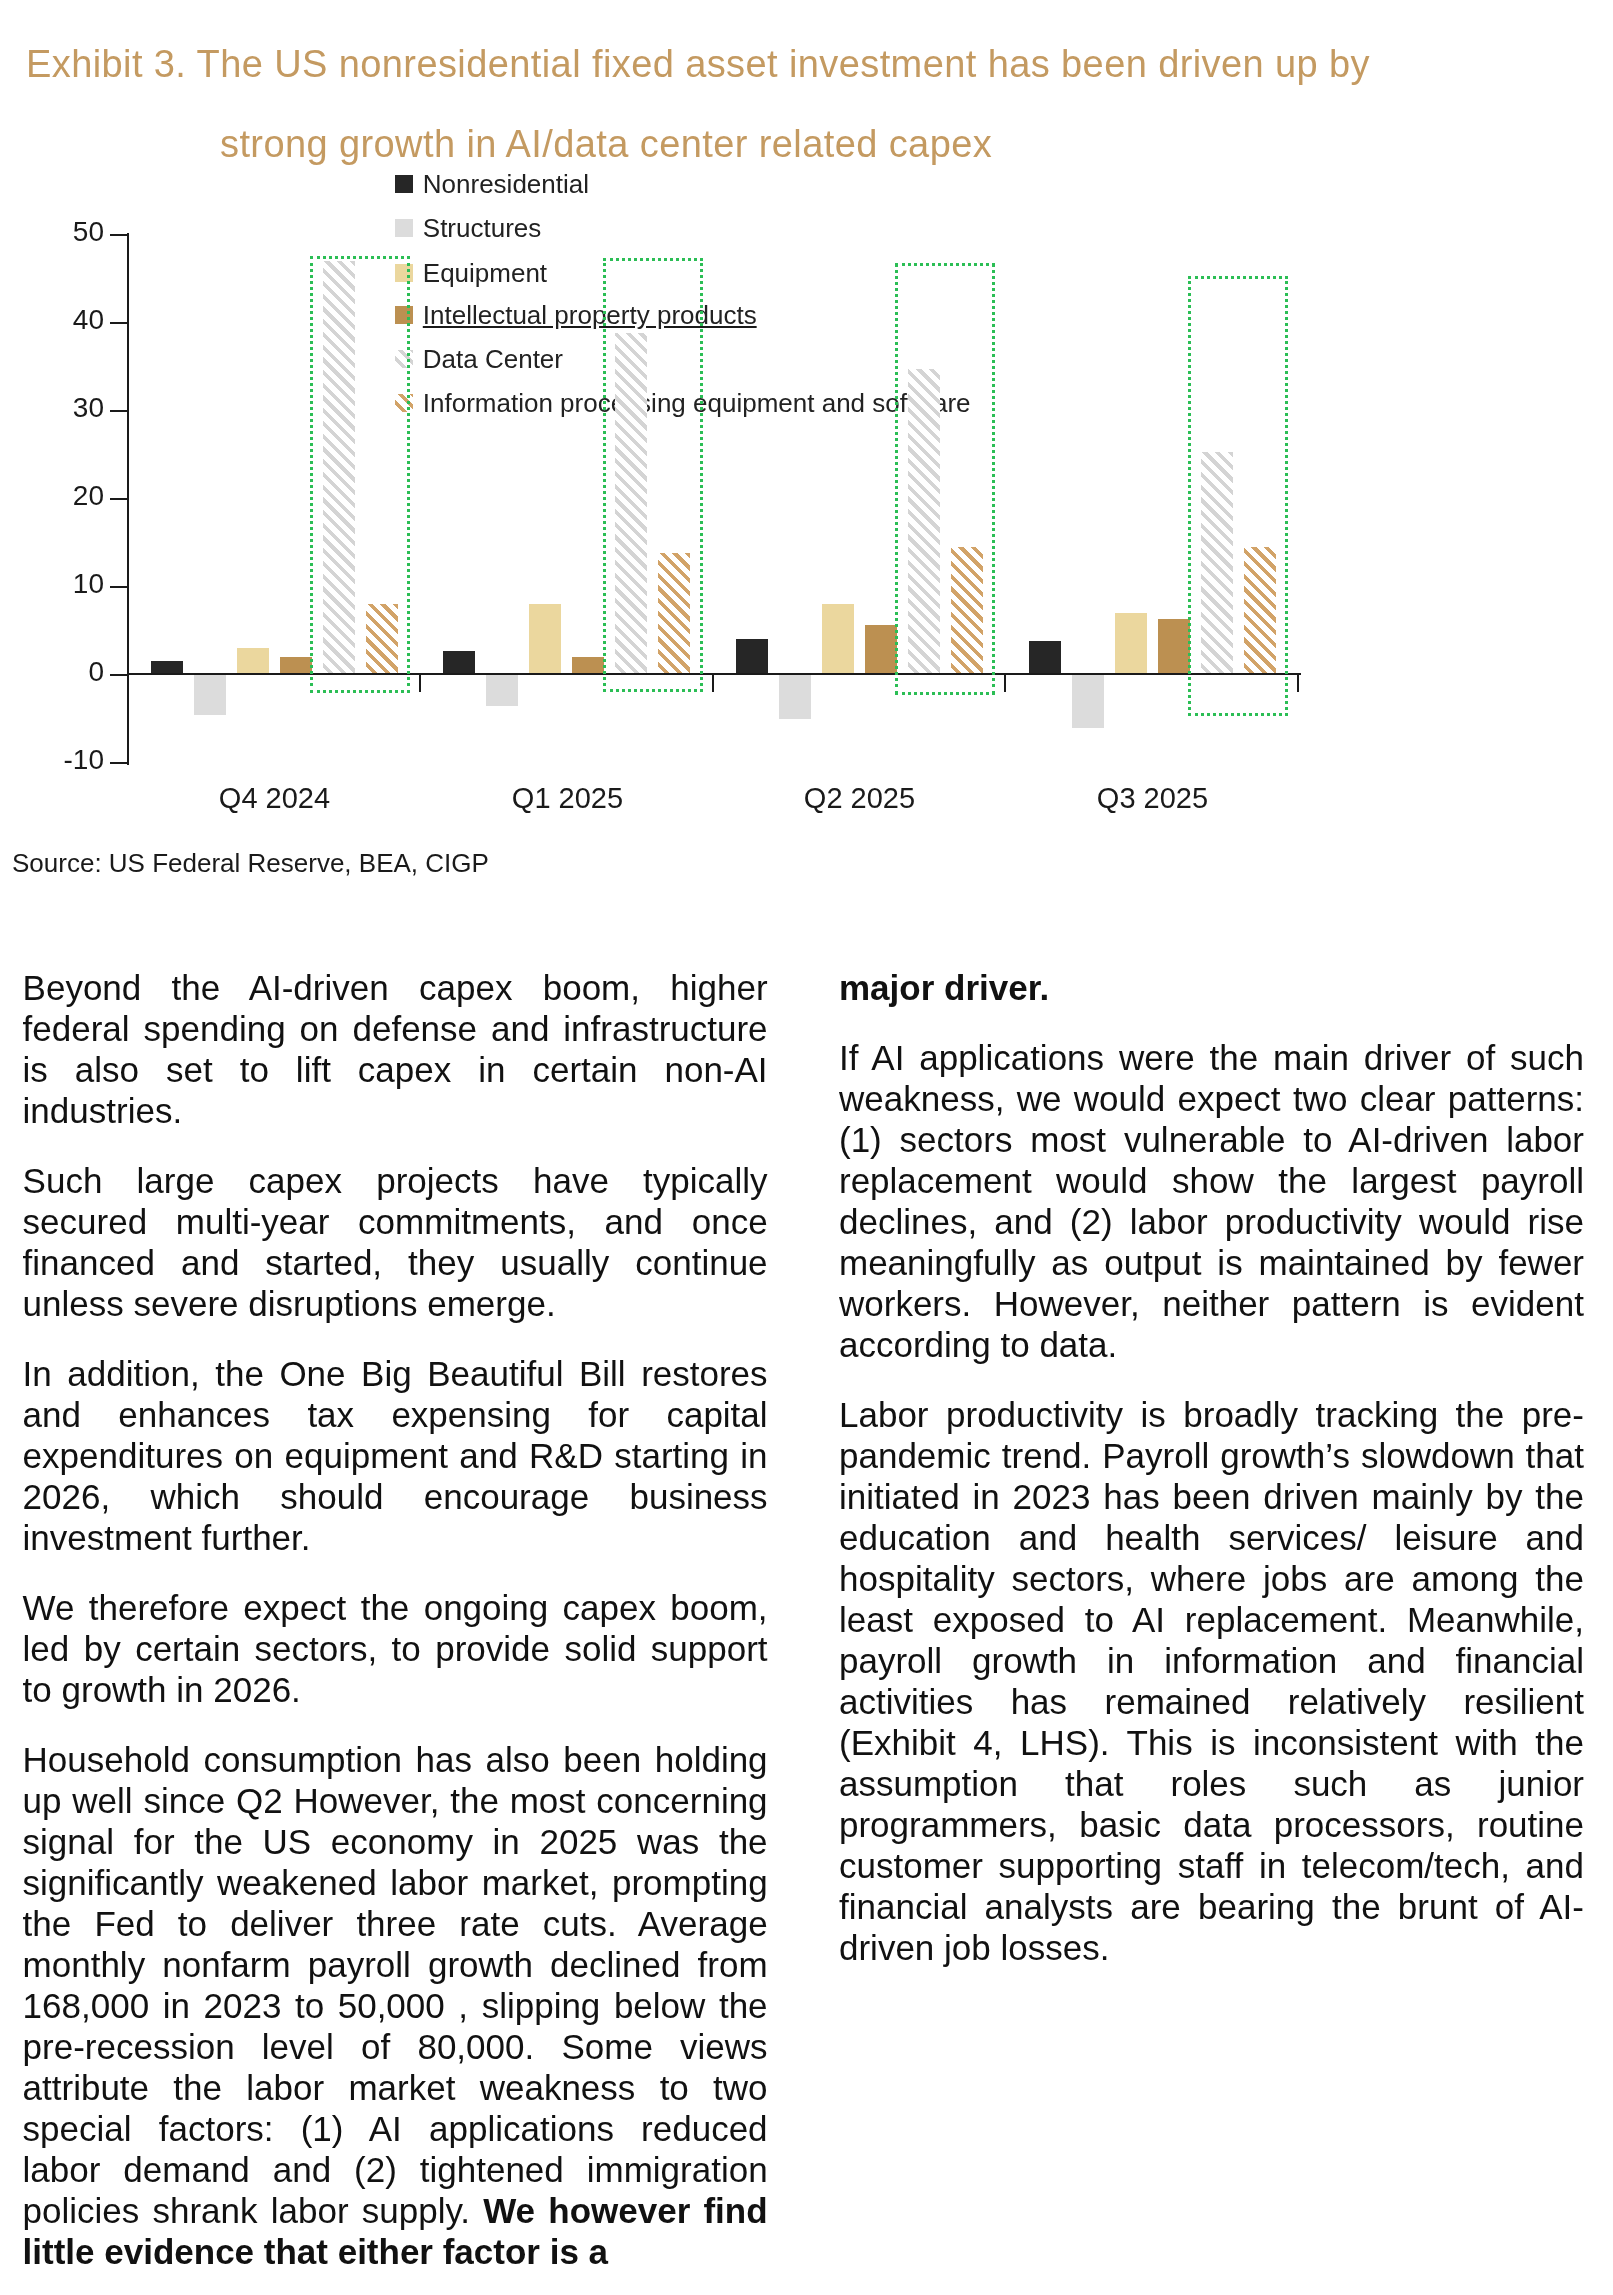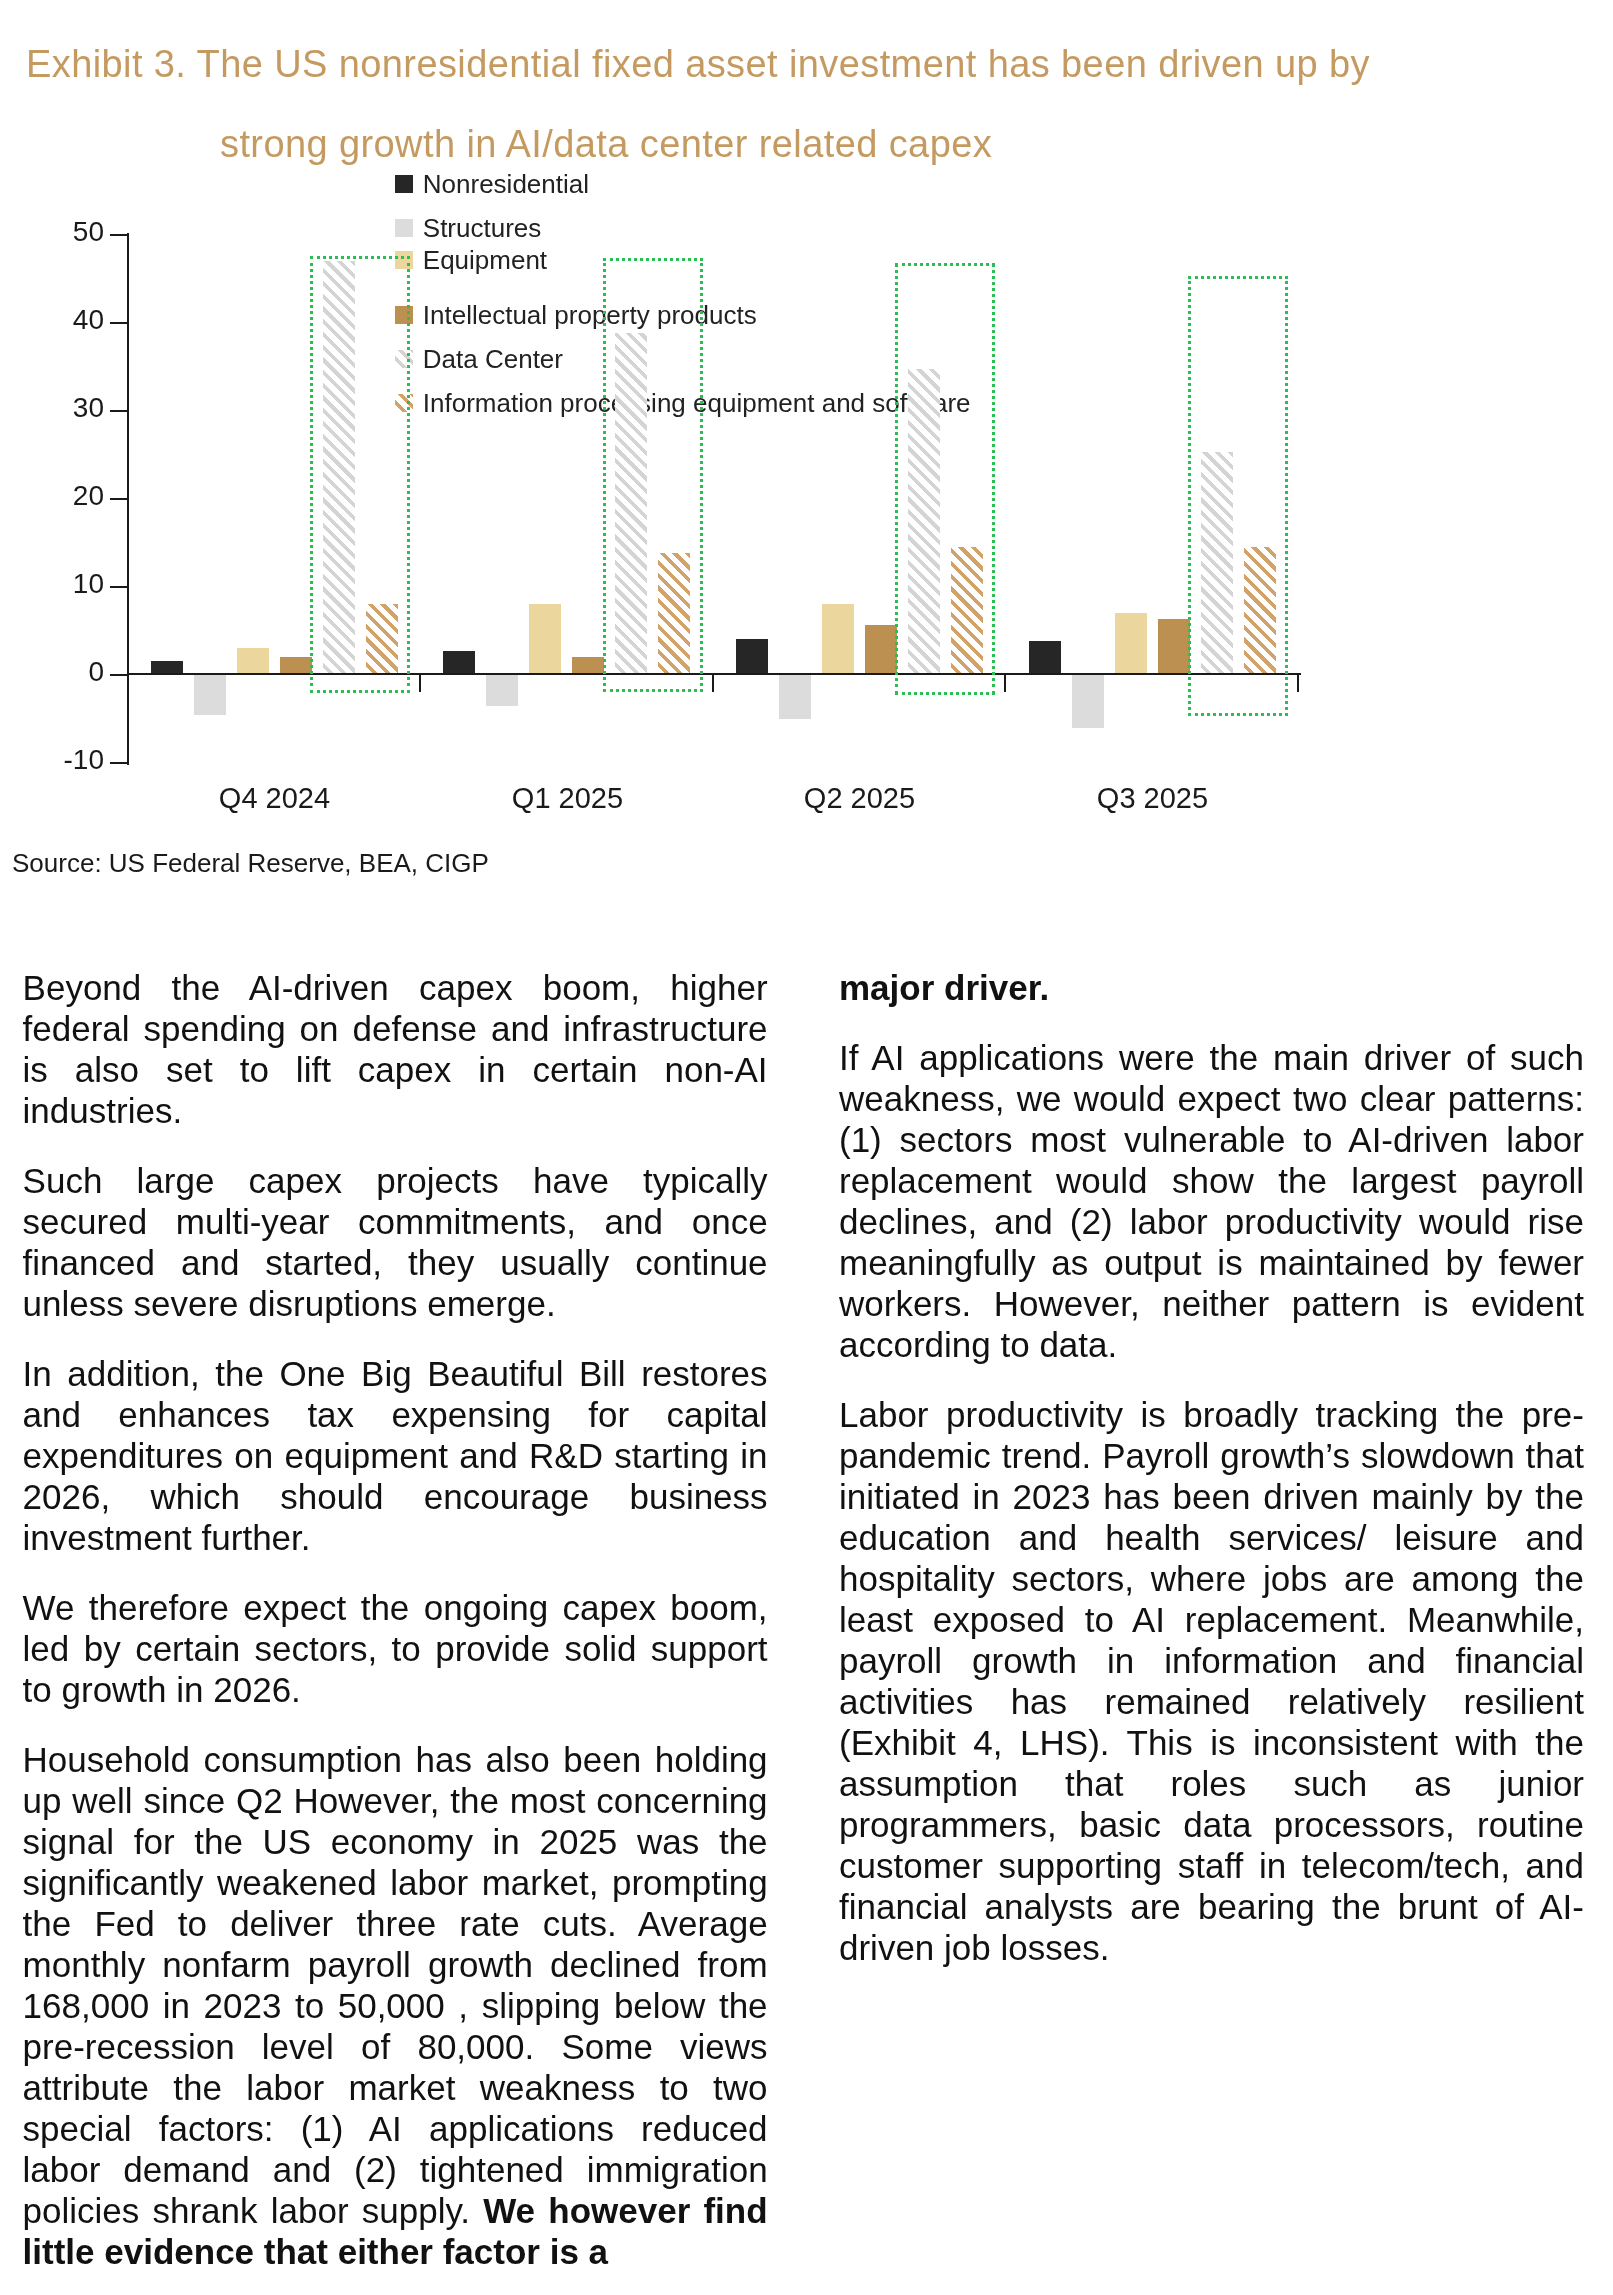--- a/index.html
+++ b/index.html
@@ -84,25 +84,25 @@
   <div class="abs" id="chart-area" style="left:0;top:0;width:1614px;height:875px;">
     <div id="legend">
         <div class="legend-item" style="left: 395px; top: 143px;">
           <span class="legend-marker" style="background: rgb(38, 38, 38);"></span>
           <span class="legend-label">Nonresidential</span>
         </div>
         <div class="legend-item" style="left: 395px; top: 187px;">
           <span class="legend-marker" style="background: rgb(220, 220, 220);"></span>
           <span class="legend-label">Structures</span>
         </div>
-        <div class="legend-item" style="left: 395px; top: 219px;">
+        <div class="legend-item" style="left: 395px; top: 232px;">
           <span class="legend-marker" style="background: rgb(235, 215, 158);"></span>
           <span class="legend-label">Equipment</span>
         </div>
-        <div class="legend-item" style="left: 395px; top: 274px;">
+        <div class="legend-item" style="left: 395px; top: 274px; text-decoration: underline;">
           <span class="legend-marker" style="background: rgb(188, 144, 81);"></span>
           <span class="legend-label">Intellectual property products</span>
         </div>
         <div class="legend-item" style="left: 395px; top: 318px;">
           <span class="legend-marker" style="background: repeating-linear-gradient(45deg, rgb(255, 255, 255) 0px, rgb(255, 255, 255) 5.3px, rgb(212, 212, 212) 5.3px, rgb(212, 212, 212) 9px);"></span>
           <span class="legend-label">Data Center</span>
         </div>
         <div class="legend-item" style="left: 395px; top: 362px;">
           <span class="legend-marker" style="background: repeating-linear-gradient(45deg, rgb(255, 255, 255) 0px, rgb(255, 255, 255) 5.3px, rgb(210, 163, 104) 5.3px, rgb(210, 163, 104) 9px);"></span>
           <span class="legend-label">Information processing equipment and software</span>

